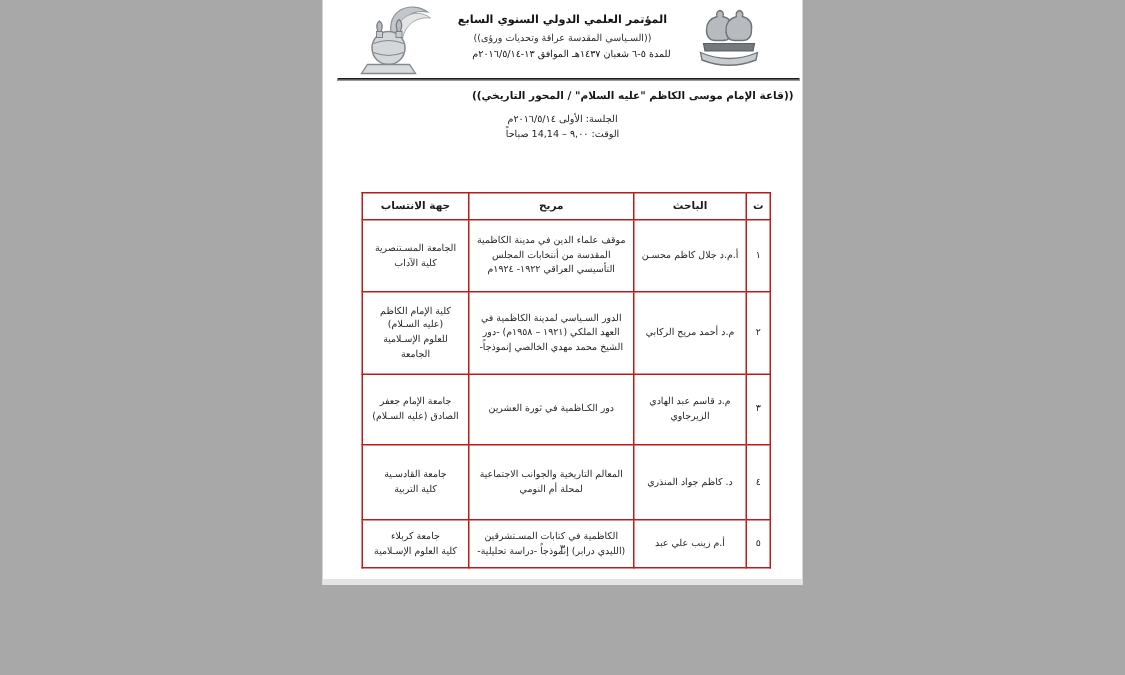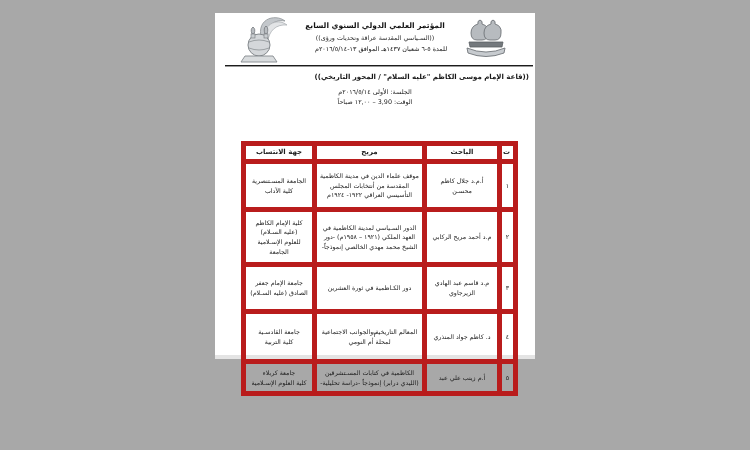--- a/index.html
+++ b/index.html
@@ -1,20 +1,20 @@
 <!DOCTYPE html>
 <html><head>
 <meta charset="utf-8">
 <style>
   * { margin:0; padding:0; box-sizing:border-box; }
   html,body { width:750px; height:450px; }
   body { background:#a8a8a8; font-family:"DejaVu Sans", sans-serif; }
   .canvas { position:relative; width:750px; height:450px; overflow:hidden; }
   .paper {
-    position:absolute; left:215px; top:13px; width:320px; height:346px;
+    position:absolute; left:215px; top:0; width:320px; height:390px;
     background:#ffffff; border-bottom:4px solid #e4e4e4;
   }
   
   .logo { position:absolute; }
   .logo-left { left:20px; top:2px; width:58px; height:50px; }
   .logo-right { right:20px; top:5px; width:58px; height:44px; }
   .header-text { position:absolute; left:82px; right:82px; top:8px; text-align:center; direction:rtl; color:#141414; }
   .header-title { font-size:7.5px; font-weight:bold; letter-spacing:0.2px; }
   .header-subtitle { font-size:6.4px; margin-top:3.5px; color:#2a2a2a; }
   .header-date { font-size:6.4px; font-weight:normal; margin-top:3.5px;margin-left:12px; }
@@ -22,21 +22,21 @@
   
   .venue { position:absolute; top:60px; right:6px; left:6px; direction:rtl; text-align:right; font-size:7px; font-weight:bold; color:#161616; }
   .session { position:absolute; top:74px; right:6px; left:6px; direction:rtl; text-align:center; font-size:6.4px; line-height:10px; color:#222; }
   
   table.program { position:absolute; top:128px; left:26px; width:272px; border-collapse:collapse; direction:rtl; table-layout:fixed; }
   .program col.c-no  { width:16px; }
   .program col.c-res { width:75px; }
   .program col.c-pap { width:110px; }
   .program col.c-aff { width:71px; }
   .program th, .program td {
-    border:5px solid #b91c1c; text-align:center; vertical-align:middle;
+    border:1px solid #b91c1c; text-align:center; vertical-align:middle;
     font-size:6.3px; line-height:9.6px; color:#1d1d1d; padding:1px 3px;
     white-space:pre-line; overflow:hidden;
   }
   .program th { font-weight:bold; font-size:7px; height:18px; }
   tr.r1 { height:48px; } tr.r2 { height:55px; } tr.r3 { height:47px; }
   tr.r4 { height:50px; } tr.r5 { height:32px; }
   
   .pagenum { position:absolute; bottom:16px; left:0; width:100%; text-align:center; font-size:7px; color:#333; }
 </style>
 </head>
@@ -73,21 +73,21 @@
         <path d="M12 24 L46 24 L45 29 L13 29 Z" fill="#74797d" stroke="#5a5f63" stroke-width="0.8"></path>
         <path d="M10 30 Q 29 38 48 30 L 47 35 Q 29 42 11 35 Z" fill="#c7cbcf" stroke="#6f7478" stroke-width="0.9"></path>
       </svg>
     </div>
 
     <div class="rule"></div>
 
     <div class="venue">((قاعة الإمام موسى الكاظم "عليه السلام" / المحور التاريخي))</div>
     <div class="session">
       <div>الجلسة: الأولى ٢٠١٦/٥/١٤م</div>
-      <div>الوقت: 3,90 – ١٢,٠٠ صباحاً</div>
+      <div>الوقت: ٩,٠٠ – 14,14 صباحاً</div>
     </div>
 
     <table class="program">
       <colgroup>
         <col class="c-no">
           <col class="c-res">
           <col class="c-pap">
           <col class="c-aff">
       </colgroup>
       <thead>

